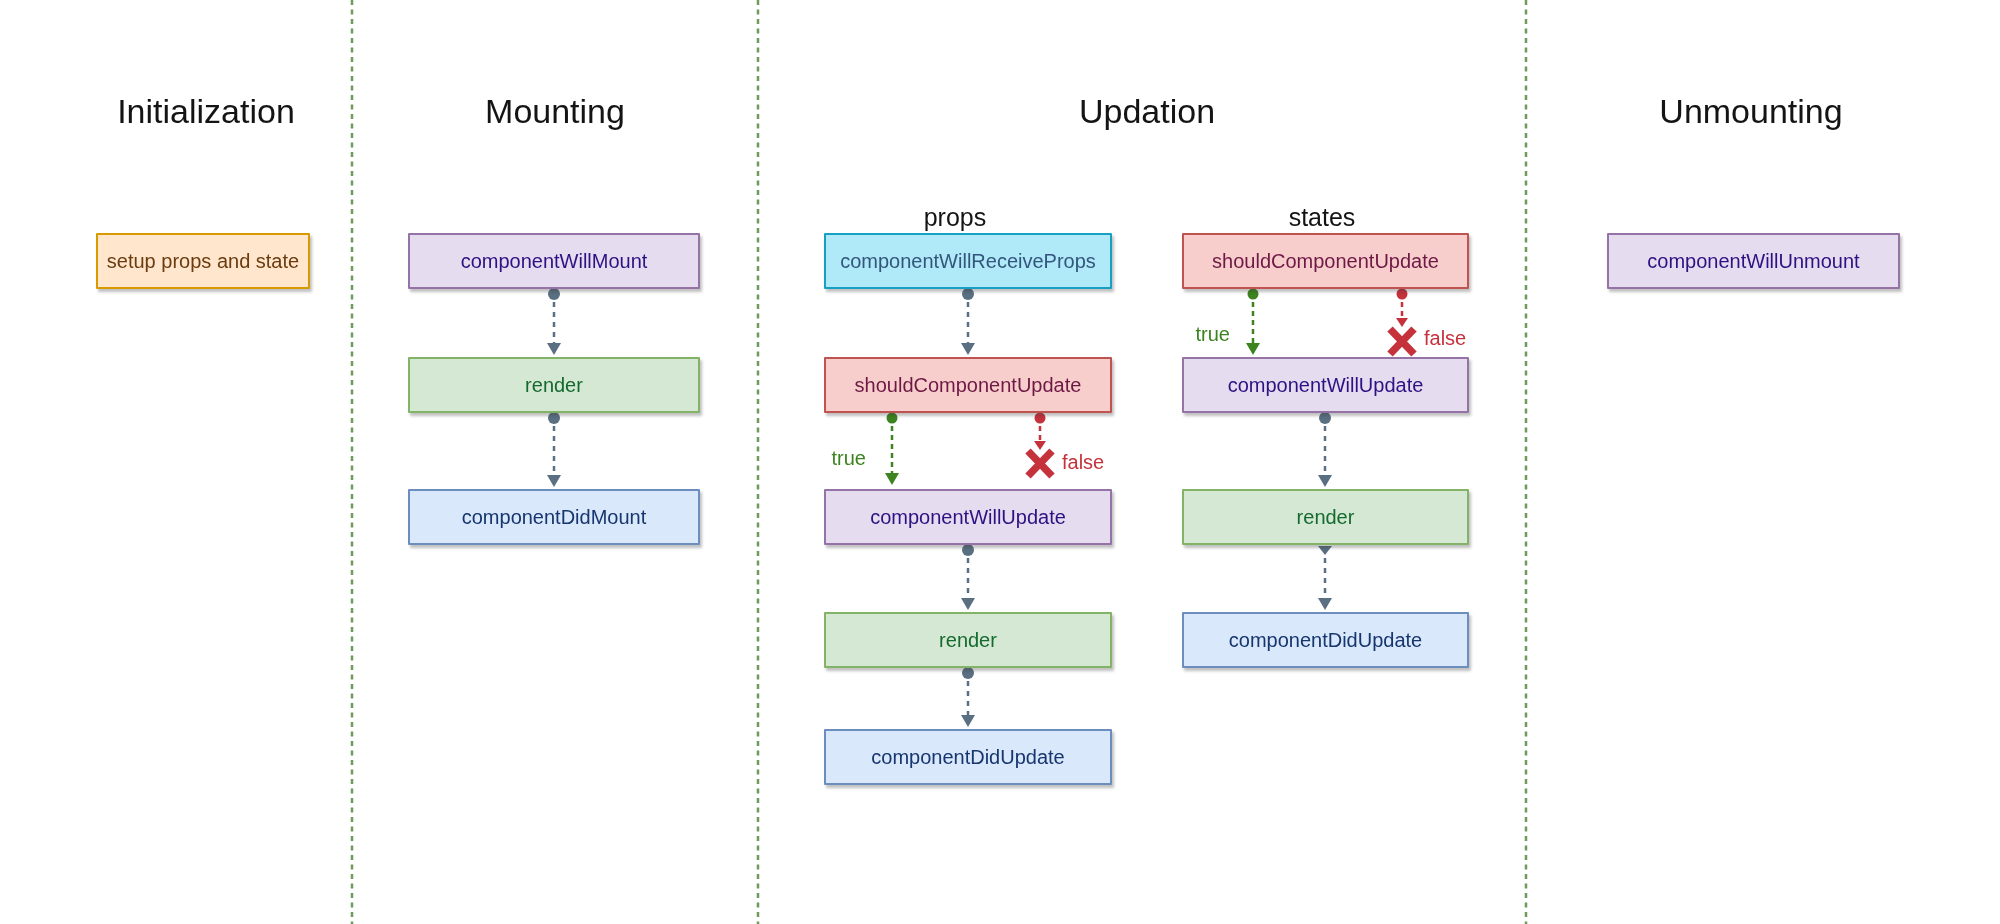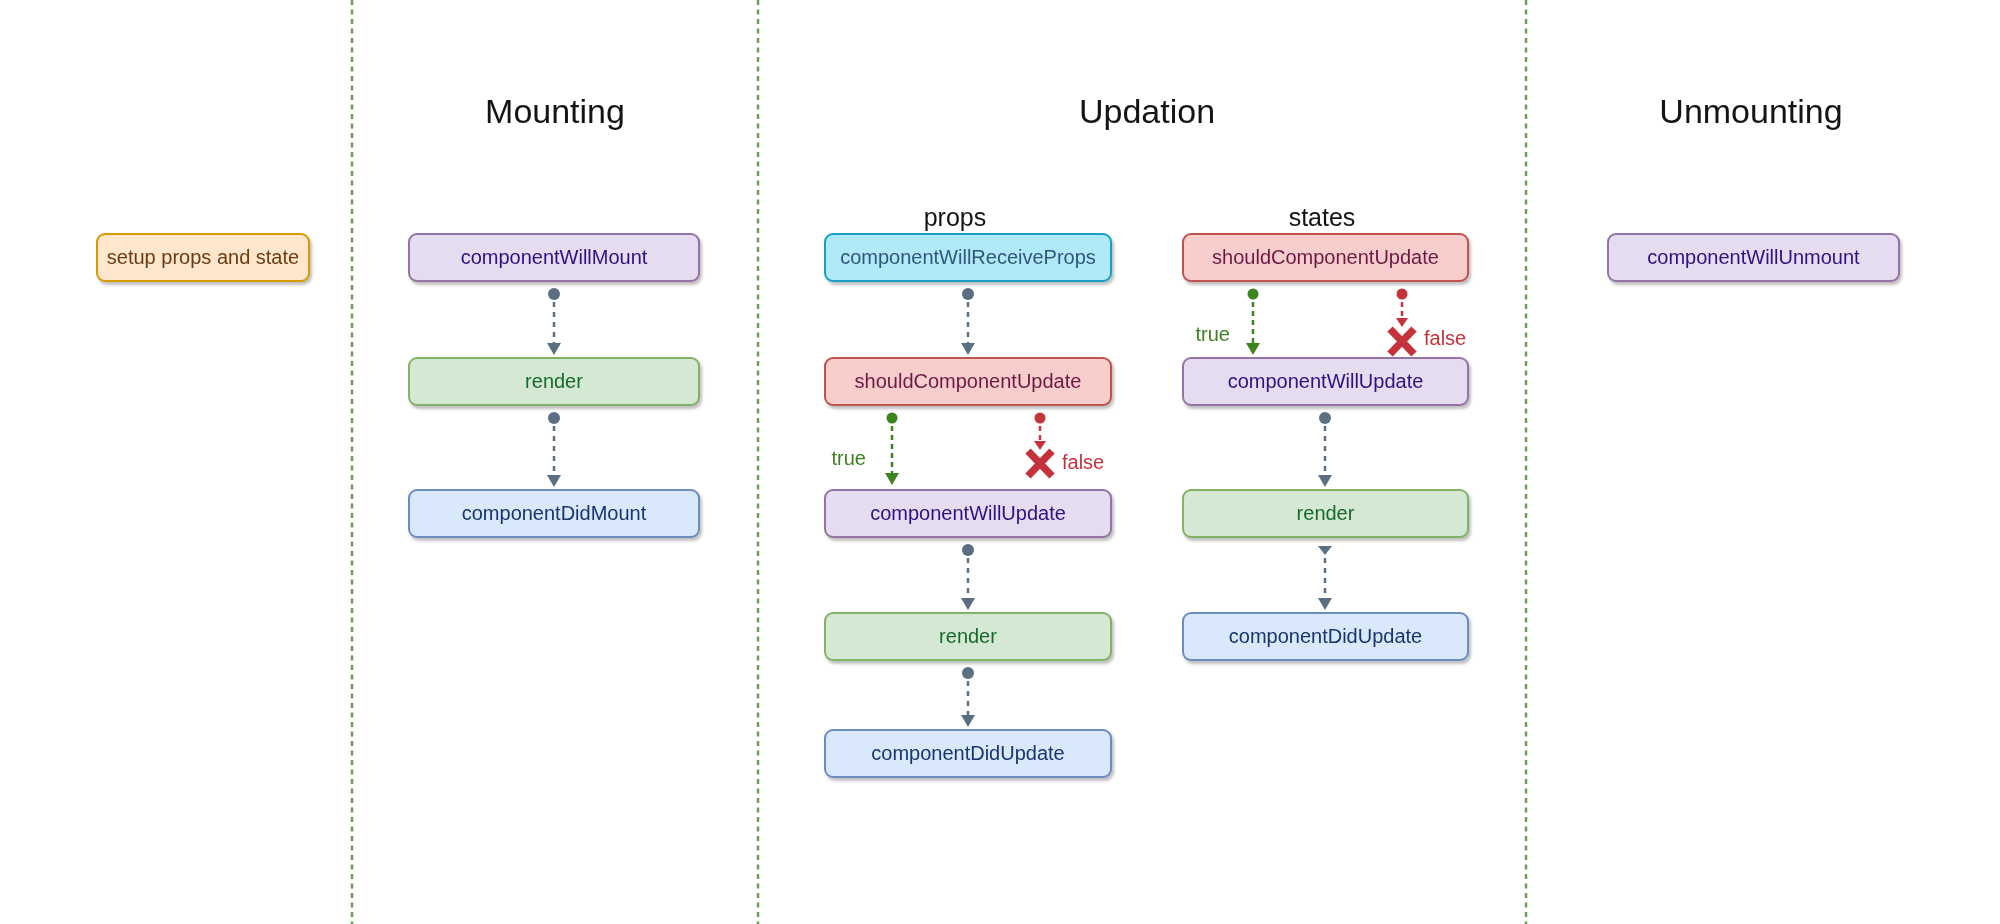--- a/index.html
+++ b/index.html
@@ -10,21 +10,21 @@
   svg.connectors{position:absolute;left:0;top:0;z-index:1;}
   .section-title{
     position:absolute;top:89px;width:300px;height:44px;line-height:44px;
     text-align:center;font-size:34px;font-weight:500;color:var(--title-text);z-index:2;
   }
   .sub-label{
     position:absolute;top:173px;width:300px;height:32px;line-height:32px;
     text-align:center;font-size:25px;font-weight:500;color:var(--title-text);z-index:2;margin-top:28px;
   }
   .node{
-    position:absolute;height:49px;box-sizing:border-box;border:2px solid;border-radius:9px;
+    position:absolute;height:56px;box-sizing:border-box;border:2px solid;border-radius:1px;
     display:flex;align-items:center;justify-content:center;font-size:20px;z-index:2;
     box-shadow:2px 3px 3px rgba(60,60,60,0.32);white-space:nowrap;
   }
   .node.orange{background:var(--orange-fill);border-color:var(--orange-stroke);color:var(--orange-text);}
   .node.purple{background:var(--purple-fill);border-color:var(--purple-stroke);color:var(--purple-text);}
   .node.green {background:var(--green-fill); border-color:var(--green-stroke); color:var(--green-text);}
   .node.blue  {background:var(--blue-fill);  border-color:var(--blue-stroke);  color:var(--blue-text);}
   .node.red   {background:var(--red-fill);   border-color:var(--red-stroke);   color:var(--red-text);}
   .node.cyan  {background:var(--cyan-fill);  border-color:var(--cyan-stroke);  color:var(--cyan-text);}
   .branch-label{position:absolute;height:24px;line-height:24px;font-size:20px;z-index:2;}
@@ -108,20 +108,21 @@
       <line x1="1325" y1="426" x2="1325" y2="476" style="stroke:var(--arrow);stroke-width:2.5;stroke-dasharray:5 5"></line>
       <polygon points="1318,475 1332,475 1325,487" style="fill:var(--arrow)"></polygon>
     </g>
     <g>
       <polygon points="1318,546 1332,546 1325,555" style="fill:var(--arrow)"></polygon>
       <line x1="1325" y1="558" x2="1325" y2="599" style="stroke:var(--arrow);stroke-width:2.5;stroke-dasharray:5 5"></line>
       <polygon points="1318,598 1332,598 1325,610" style="fill:var(--arrow)"></polygon>
     </g>
   </svg>
 
+  <div class="section-title" style="left:56px">Initialization</div>
   <div class="section-title" style="left:997px">Updation</div>
   <div class="section-title" style="left:405px">Mounting</div>
   <div class="section-title" style="left:1601px">Unmounting</div>
 
   <div class="sub-label" style="left:805px">props</div>
   <div class="sub-label" style="left:1172px">states</div>
 
   <div class="node orange" style="left:96px;top:233px;width:214px">setup props and state</div>
 
   <div class="node purple" style="left:408px;top:233px;width:292px">componentWillMount</div>

